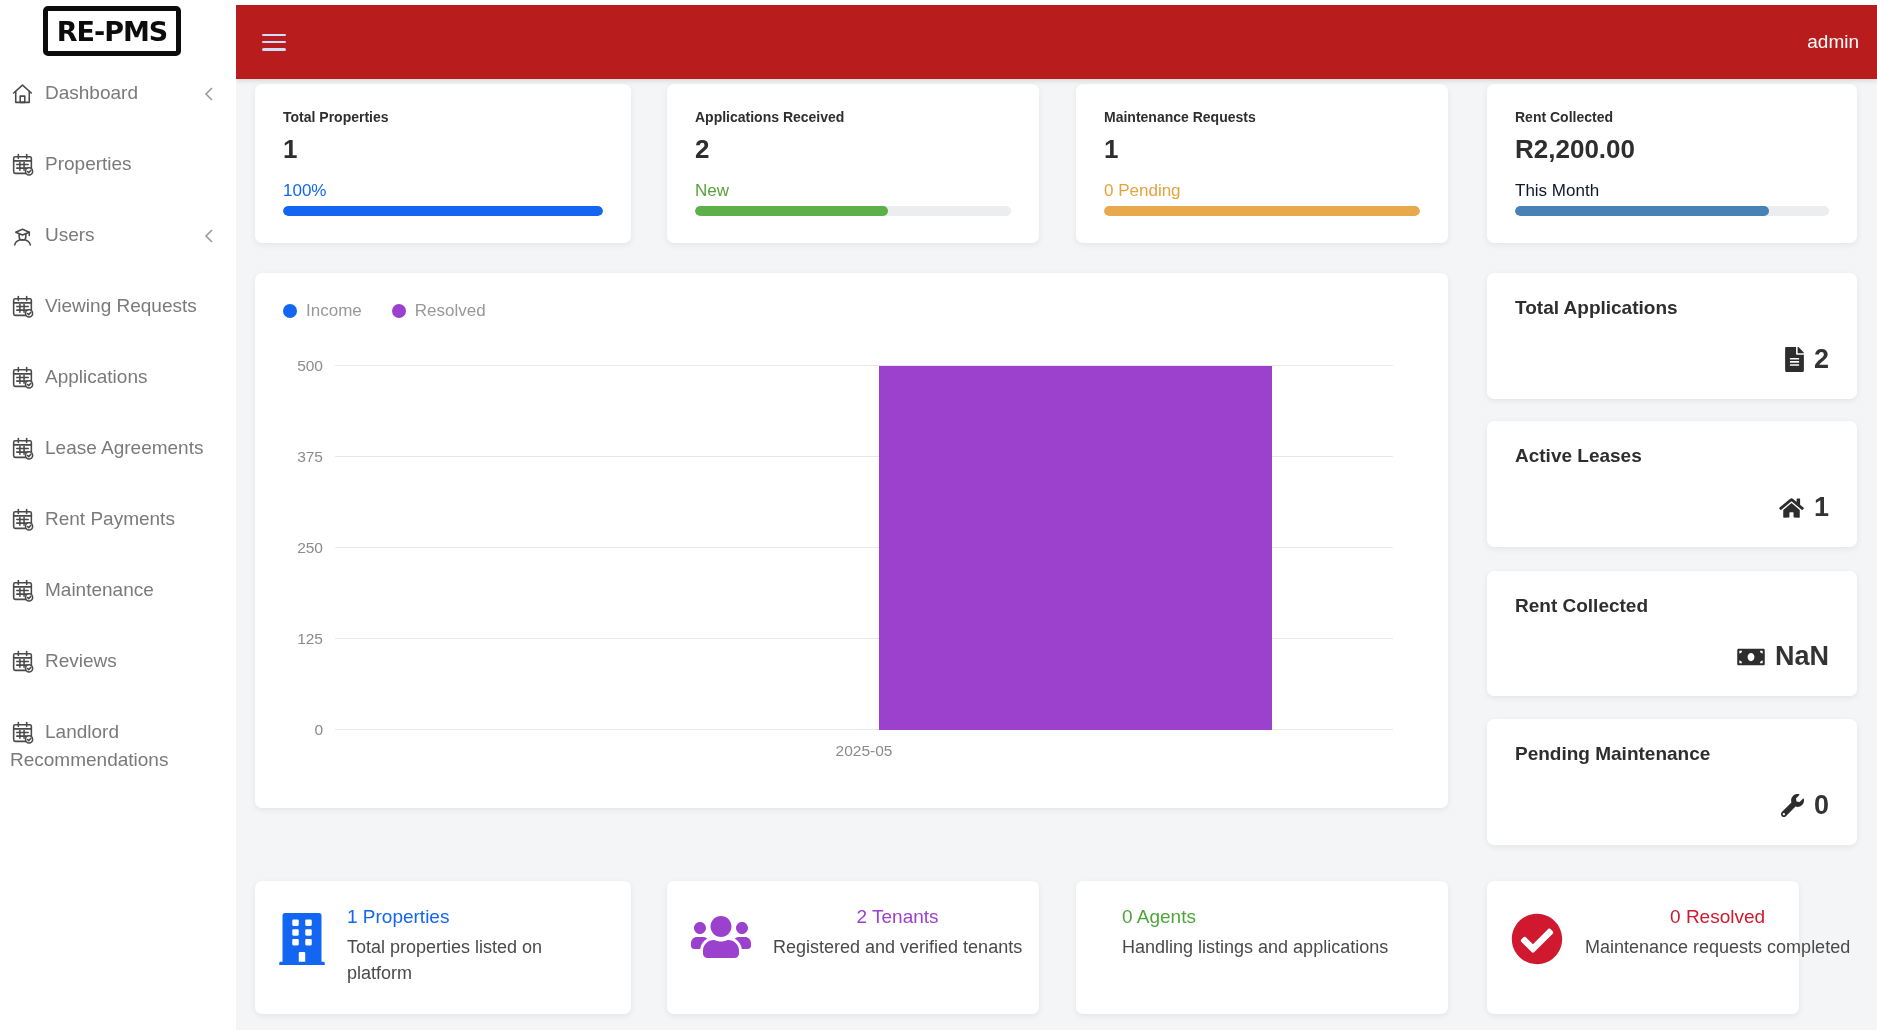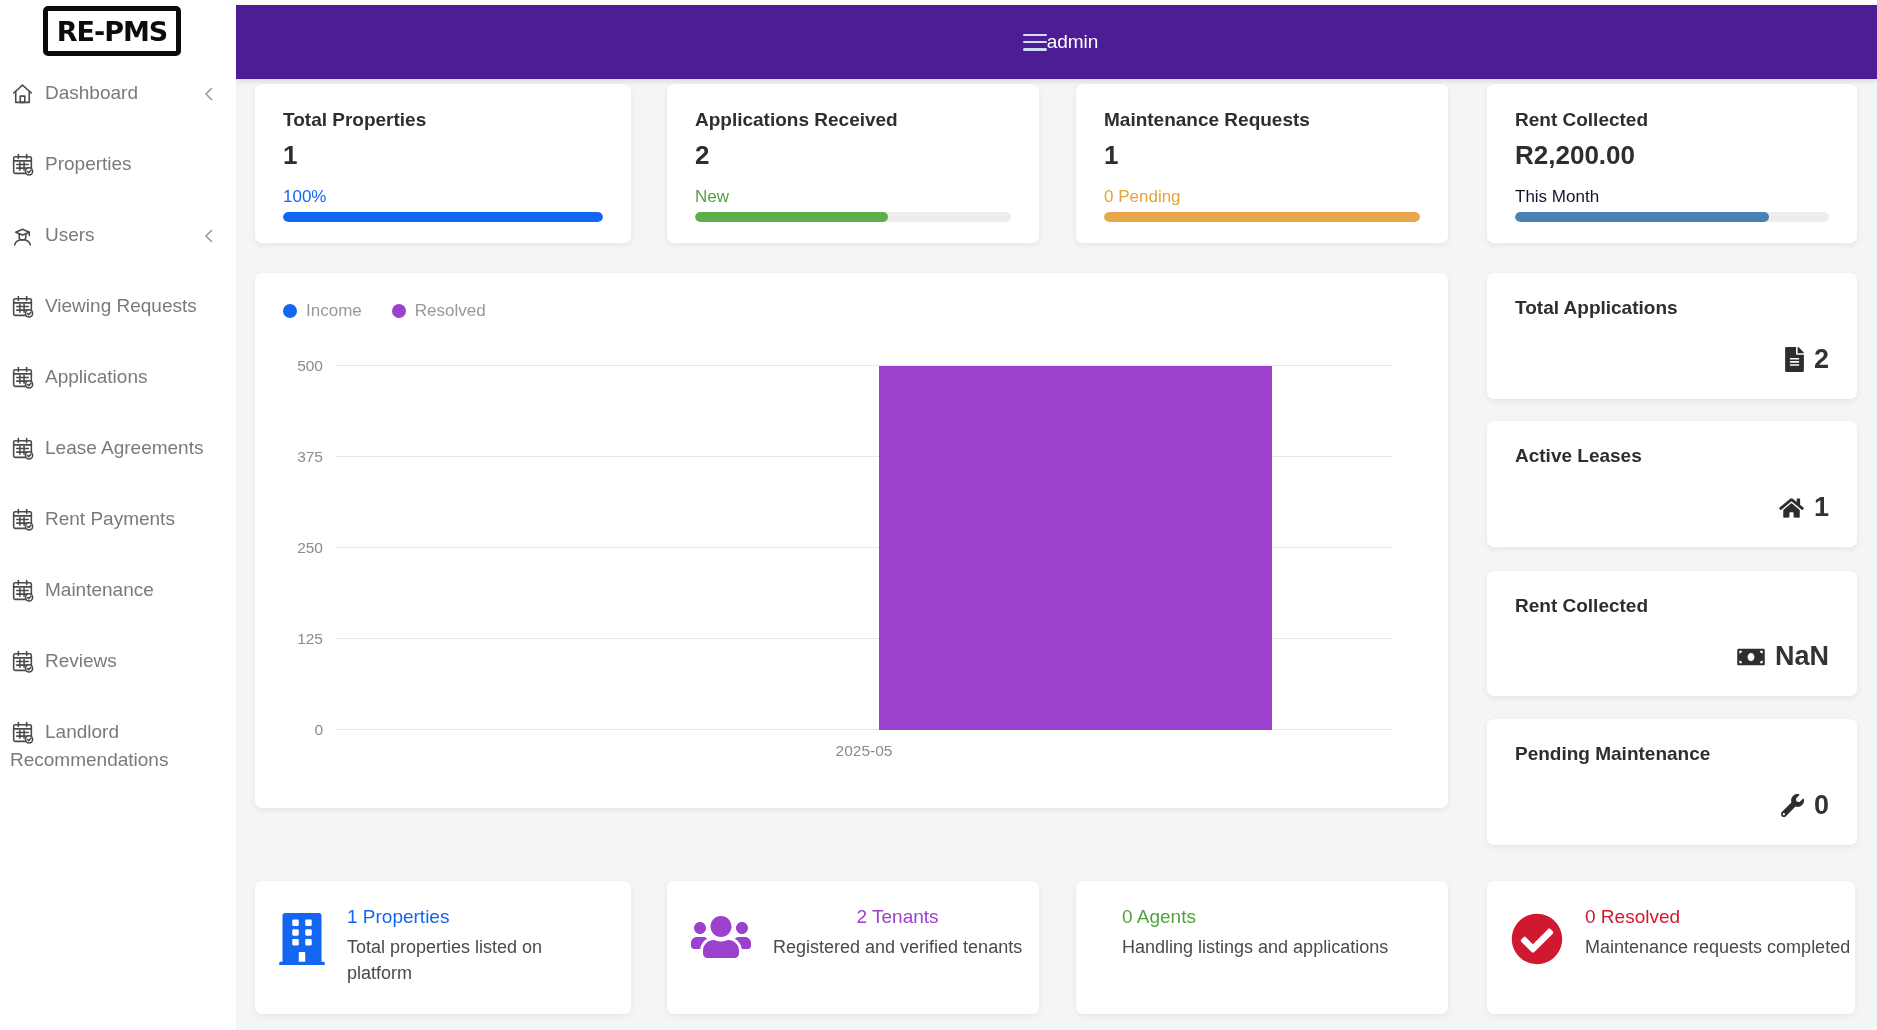--- a/index.html
+++ b/index.html
@@ -32,21 +32,21 @@
   .nav-ic { stroke:#4a4a4a; fill:none; stroke-width:1.5; stroke-linecap:round; stroke-linejoin:round; }
   .chev { position:absolute; right:8px; top:7px; stroke:#9a9a9a; fill:none; stroke-width:1.6; }
   
   .card { position:absolute; background:#ffffff; border-radius:7px; box-shadow:0 2px 6px rgba(0,0,0,.07); }
   
   .stat-card { top:84px; height:159px; padding:25px 28px; }
   .c-stat0 { left:255px;  width:376px; }
   .c-stat1 { left:667px;  width:372px; }
   .c-stat2 { left:1076px; width:372px; }
   .c-stat3 { left:1487px; width:370px; }
-  .stat-title { font-size:19px; font-weight:700; color:#2e2e2e; }
+  .stat-title { font-size:14px; font-weight:700; color:#2e2e2e; }
   .stat-value { font-size:26px; font-weight:700; color:#2e2e2e; margin-top:9px; }
   .stat-sub   { font-size:17px; margin-top:16px; }
   .progress-track { margin-top:5px; height:10px; border-radius:5px; background:#ebedef; overflow:hidden; }
   .progress-fill  { height:100%; border-radius:5px; }
   
   .chart-card { left:255px; top:273px; width:1193px; height:535px; }
   .legend { position:absolute; left:28px; top:28px; display:flex; gap:30px; }
   .legend-item { display:flex; align-items:center; gap:9px; cursor:pointer; }
   .legend-dot { width:14px; height:14px; border-radius:50%; }
   .legend-label { font-size:17px; color:#97989b; }
@@ -61,34 +61,34 @@
   .c-sum0 { top:273px; } .c-sum1 { top:421px; } .c-sum2 { top:571px; height:125px; } .c-sum3 { top:719px; }
   .sum-title { font-size:19px; font-weight:700; color:#2e2e2e; }
   .sum-value-row { position:absolute; right:28px; bottom:24px; display:flex; align-items:center; gap:10px; }
   .sum-ic { fill:#2d2d2d; }
   .sum-value { font-size:27px; font-weight:700; color:#333333; }
   
   .info-card { top:881px; height:133px; padding:22px 24px; display:flex; align-items:flex-start; gap:22px; }
   .c-info0 { left:255px;  width:376px; }
   .c-info1 { left:667px;  width:372px;text-align:center; }
   .c-info2 { left:1076px; width:372px; }
-  .c-info3 { left:1487px; width:368px; }
+  .c-info3 { left:1487px; width:312px;text-align:center; }
   .info-icon { flex-shrink:0; margin-top:10px; }
   .info-title { font-size:19px; font-weight:400; line-height:24px; margin-top:2px; }
   .info-desc { font-size:18px; color:#4a4a4a; line-height:26px; margin-top:5px; }
   .nowrap { white-space:nowrap; }
 </style>
 </head>
 <body>
 
 <div id="stage">
 
   <div class="content-bg"></div>
 
-  <div class="topbar" style="background-color: #4c1d95; justify-content: center;">
+  <div class="topbar" style="background-color: #b91c1c;">
     <div class="hamburger">
       <span></span>
         <span></span>
         <span></span>
     </div>
     <div class="topbar-user">admin</div>
   </div>
 
   <div class="sidebar">
     <div class="logo-box">

